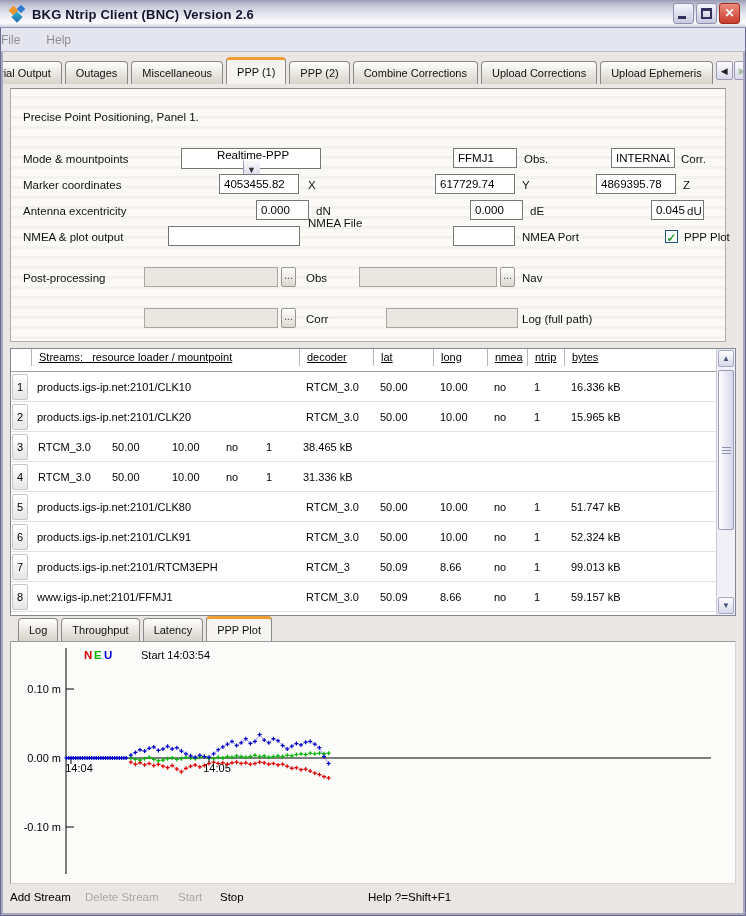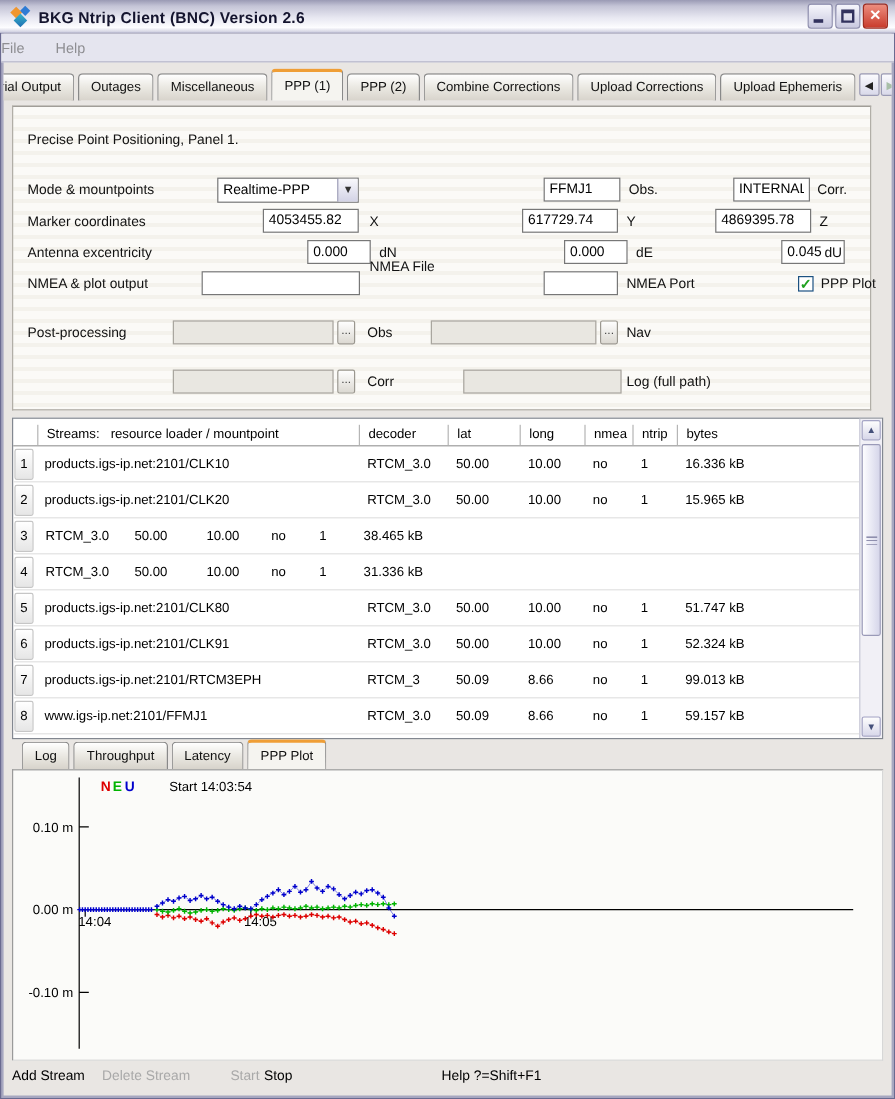--- a/index.html
+++ b/index.html
@@ -52,21 +52,21 @@
   .combo-btn{width:17px;height:100%;border-left:1px solid #9a9ab5;background:linear-gradient(#f8f8fc,#d3d3e6);
     font-size:9px;color:#333;text-align:center;line-height:19px;}
   .dots-btn{position:absolute;width:15px;height:20px;border:1px solid #9a978f;border-radius:2px;
     background:linear-gradient(#fefefe,#dcd9d2);font-size:10px;color:#444;text-align:center;line-height:16px;}
   .checkbox{position:absolute;width:13px;height:13px;background:#fff;border:1px solid #1c5180;
     text-align:center;line-height:12px;}
   .checkbox .check{color:#21a121;font-size:12px;font-weight:bold;}
   
   .stable{position:absolute;top:348px;left:10px;width:726px;height:268px;background:#fff;
     border:1px solid #828790;}
-  .thead{display:flex;height:23px;align-items:flex-end;border-bottom:1px solid #9c9c9c;width:705px;}
+  .thead{display:flex;height:23px;align-items:flex-start;border-bottom:1px solid #9c9c9c;width:705px;text-decoration:underline;}
   .thead .hc{font-size:11px;color:#000;height:17px;line-height:17px;padding-left:7px;border-left:1px solid #b5b5b5;}
   .thead .hc.first{border-left:none;padding-left:2px;}
   .c-num{width:20px;flex:0 0 auto;}
   .c-mount{width:268px;flex:0 0 auto;}
   .c-dec{width:74px;flex:0 0 auto;}
   .c-lat{width:60px;flex:0 0 auto;}
   .c-long{width:54px;flex:0 0 auto;}
   .c-nmea{width:40px;flex:0 0 auto;}
   .c-ntrip{width:37px;flex:0 0 auto;}
   .c-bytes{flex:1;}
@@ -138,21 +138,21 @@
     <div class="tab-scroll">
       <div class="sbtn prev"><span>◀</span></div>
       <div class="sbtn next"><span>▶</span></div>
     </div>
   </div>
 
   <div class="form-panel">
     <span class="lbl" style="left:12px;top:18px;">Precise Point Positioning, Panel 1.</span>
 
     <span class="lbl" style="left:12px;top:60px;">Mode &amp; mountpoints</span>
-    <div class="combo" style="left:170px;top:59px;width:118px;">
+    <div class="combo" style="left:170px;top:59px;width:140px;flex-direction:column;">
       <span class="combo-text">Realtime-PPP</span>
       <span class="combo-btn">▼</span>
     </div>
     <input class="tfield" style="left: 442px; top: 59px; width: 64px;" value="FFMJ1">
     <span class="lbl" style="left:513px;top:60px;">Obs.</span>
     <input class="tfield" style="left: 600px; top: 59px; width: 64px;" value="INTERNAL">
     <span class="lbl" style="left:670px;top:60px;">Corr.</span>
 
     <span class="lbl" style="left:12px;top:86px;">Marker coordinates</span>
     <input class="tfield" style="left: 208px; top: 85px; width: 80px;" value="4053455.82">
@@ -658,18 +658,18 @@
         <line x1="311" y1="114.62" x2="315" y2="114.62" stroke="#0000cc" stroke-width="1.2"></line>
         <line x1="313" y1="112.62" x2="313" y2="116.62" stroke="#0000cc" stroke-width="1.2"></line>
         <line x1="315.59999999999997" y1="121.52" x2="319.59999999999997" y2="121.52" stroke="#0000cc" stroke-width="1.2"></line>
         <line x1="317.59999999999997" y1="119.52" x2="317.59999999999997" y2="123.52" stroke="#0000cc" stroke-width="1.2"></line>
       </svg>
   </div>
 
   <div class="bottombar">
     <button class="flatbtn" style="left:10px;">Add Stream</button>
     <button class="flatbtn disabled" style="left:85px;">Delete Stream</button>
-    <button class="flatbtn disabled" style="left:178px;margin-left:14px;">Start</button>
+    <button class="flatbtn disabled" style="left:178px;">Start</button>
     <button class="flatbtn" style="left:220px;">Stop</button>
     <button class="flatbtn" style="left:368px;">Help ?=Shift+F1</button>
   </div>
 
 </div>
 
 </body></html>

